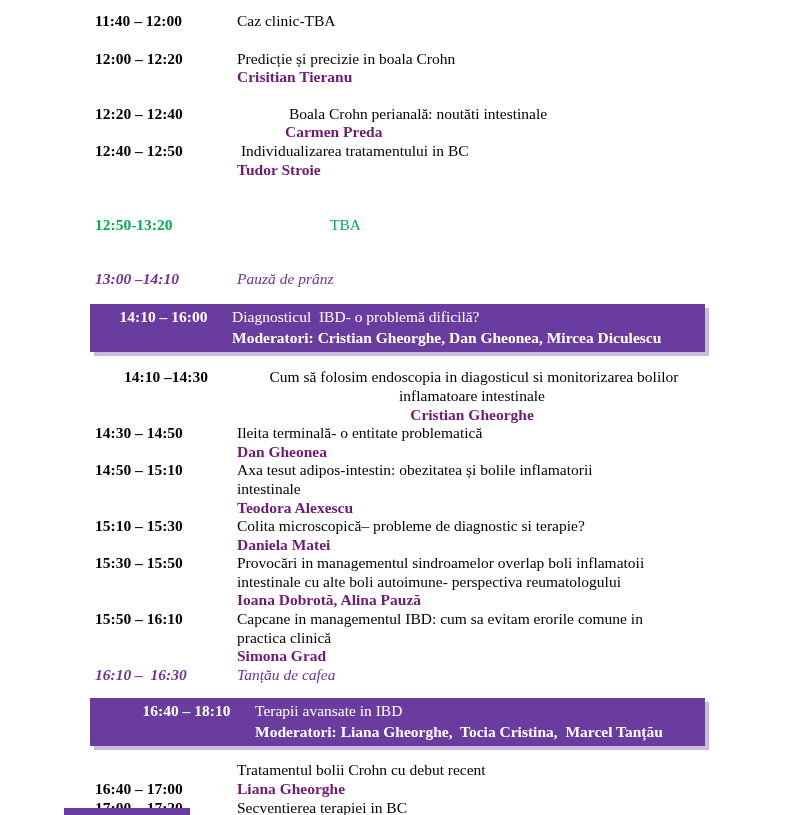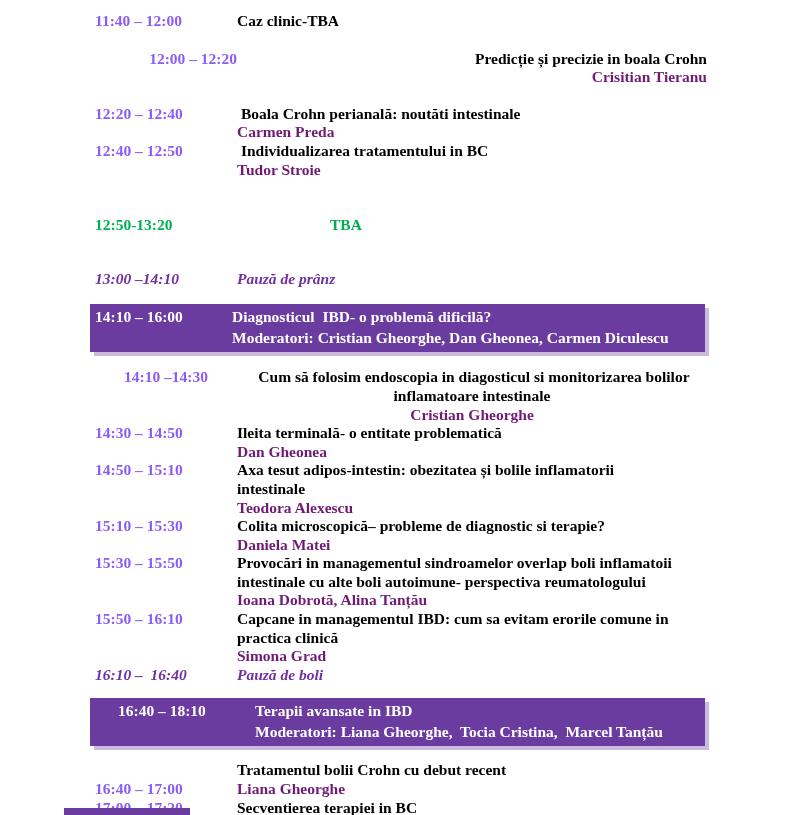--- a/index.html
+++ b/index.html
@@ -20,26 +20,26 @@
     display: flex;
     align-items: flex-start;
     padding-left: 95px;
     font-size: 15.5px;
     line-height: 18.6px;
   }
   .time {
     width: 142px;
     flex: 0 0 142px;
     font-weight: bold;
-    color: #8b5cf6;
+    color: #000000;
     white-space: pre-wrap;
   }
   .content { width: 470px; }
   .title {
-    font-weight: bold;
+    font-weight: normal;
     color: #000000;
     white-space: pre-wrap;
   }
   .speaker {
     font-weight: bold;
     color: #701a75;
   }
   
   .row.tba .time, .row.tba .title { color: #00B050; }
   
@@ -51,30 +51,30 @@
   .row.banner {
     margin-left: 90px;
     padding-left: 5px;
     width: 615px;
     background: #6B3CA0;
     padding-top: 3px;
     padding-bottom: 4px;
     line-height: 20.5px;
     box-shadow: 4px 4px 0 0 #cbbade;
   }
-  .row.banner .time { flex: 0 0 137px; width: 137px; color: #ffffff; }
+  .row.banner .time { flex: 0 0 137px; width: 137px; color: #ffffff; text-align: center; }
   .row.banner .title { color: #ffffff; }
   .row.banner .moderators {
     color: #ffffff;
     font-weight: bold;
     white-space: pre-wrap;
   }
   
-  .page > .row:nth-child(2)  { margin-top: 19px; text-align: right; }
-  .page > .row:nth-child(3)  { margin-top: 18px; }
+  .page > .row:nth-child(2)  { margin-top: 19px; }
+  .page > .row:nth-child(3)  { margin-top: 18px; gap: 48px; }
   .page > .row:nth-child(5)  { margin-top: 37px; justify-content: space-between; }
   .page > .row:nth-child(6)  { margin-top: 35px; }
   .page > .row:nth-child(7)  { margin-top: 16px; }
   .page > .row:nth-child(8)  { margin-top: 16px; text-align: center; }
   .page > .row:nth-child(15) { margin-top: 14px; padding-left: 28px; }
   .page > .row:nth-child(16) { margin-top: 15px; align-items: flex-end; }
   
   .next-banner-sliver {
     position: absolute;
     left: 64px;
@@ -125,21 +125,21 @@
     <div class="row break">
       <div class="time">13:00 –14:10</div>
       <div class="content">
         <div class="title">Pauză de prânz</div>
       </div>
     </div>
     <div class="row banner">
       <div class="time">14:10 – 16:00</div>
       <div class="content">
         <div class="title">Diagnosticul  IBD- o problemă dificilă?</div>
-        <div class="moderators">Moderatori: Cristian Gheorghe, Dan Gheonea, Carmen Diculescu</div>
+        <div class="moderators">Moderatori: Cristian Gheorghe, Dan Gheonea, Mircea Diculescu</div>
       </div>
     </div>
     <div class="row session">
       <div class="time">14:10 –14:30</div>
       <div class="content">
         <div class="title"> Cum să folosim endoscopia in diagosticul si monitorizarea bolilor
 inflamatoare intestinale</div>
         <div class="speaker">Cristian Gheorghe</div>
       </div>
     </div>
@@ -163,35 +163,35 @@
       <div class="content">
         <div class="title">Colita microscopică– probleme de diagnostic si terapie?</div>
         <div class="speaker">Daniela Matei</div>
       </div>
     </div>
     <div class="row session">
       <div class="time">15:30 – 15:50</div>
       <div class="content">
         <div class="title">Provocări in managementul sindroamelor overlap boli inflamatoii
 intestinale cu alte boli autoimune- perspectiva reumatologului</div>
-        <div class="speaker">Ioana Dobrotă, Alina Tanțău</div>
+        <div class="speaker">Ioana Dobrotă, Alina Pauză</div>
       </div>
     </div>
     <div class="row session">
       <div class="time">15:50 – 16:10</div>
       <div class="content">
         <div class="title">Capcane in managementul IBD: cum sa evitam erorile comune in
 practica clinică</div>
         <div class="speaker">Simona Grad</div>
       </div>
     </div>
     <div class="row break">
-      <div class="time">16:10 –  16:40</div>
-      <div class="content">
-        <div class="title">Pauză de boli</div>
+      <div class="time">16:10 –  16:30</div>
+      <div class="content">
+        <div class="title">Tanțău de cafea</div>
       </div>
     </div>
     <div class="row banner">
       <div class="time">16:40 – 18:10</div>
       <div class="content">
         <div class="title">Terapii avansate in IBD</div>
         <div class="moderators">Moderatori: Liana Gheorghe,  Tocia Cristina,  Marcel Tanțău</div>
       </div>
     </div>
     <div class="row session">

